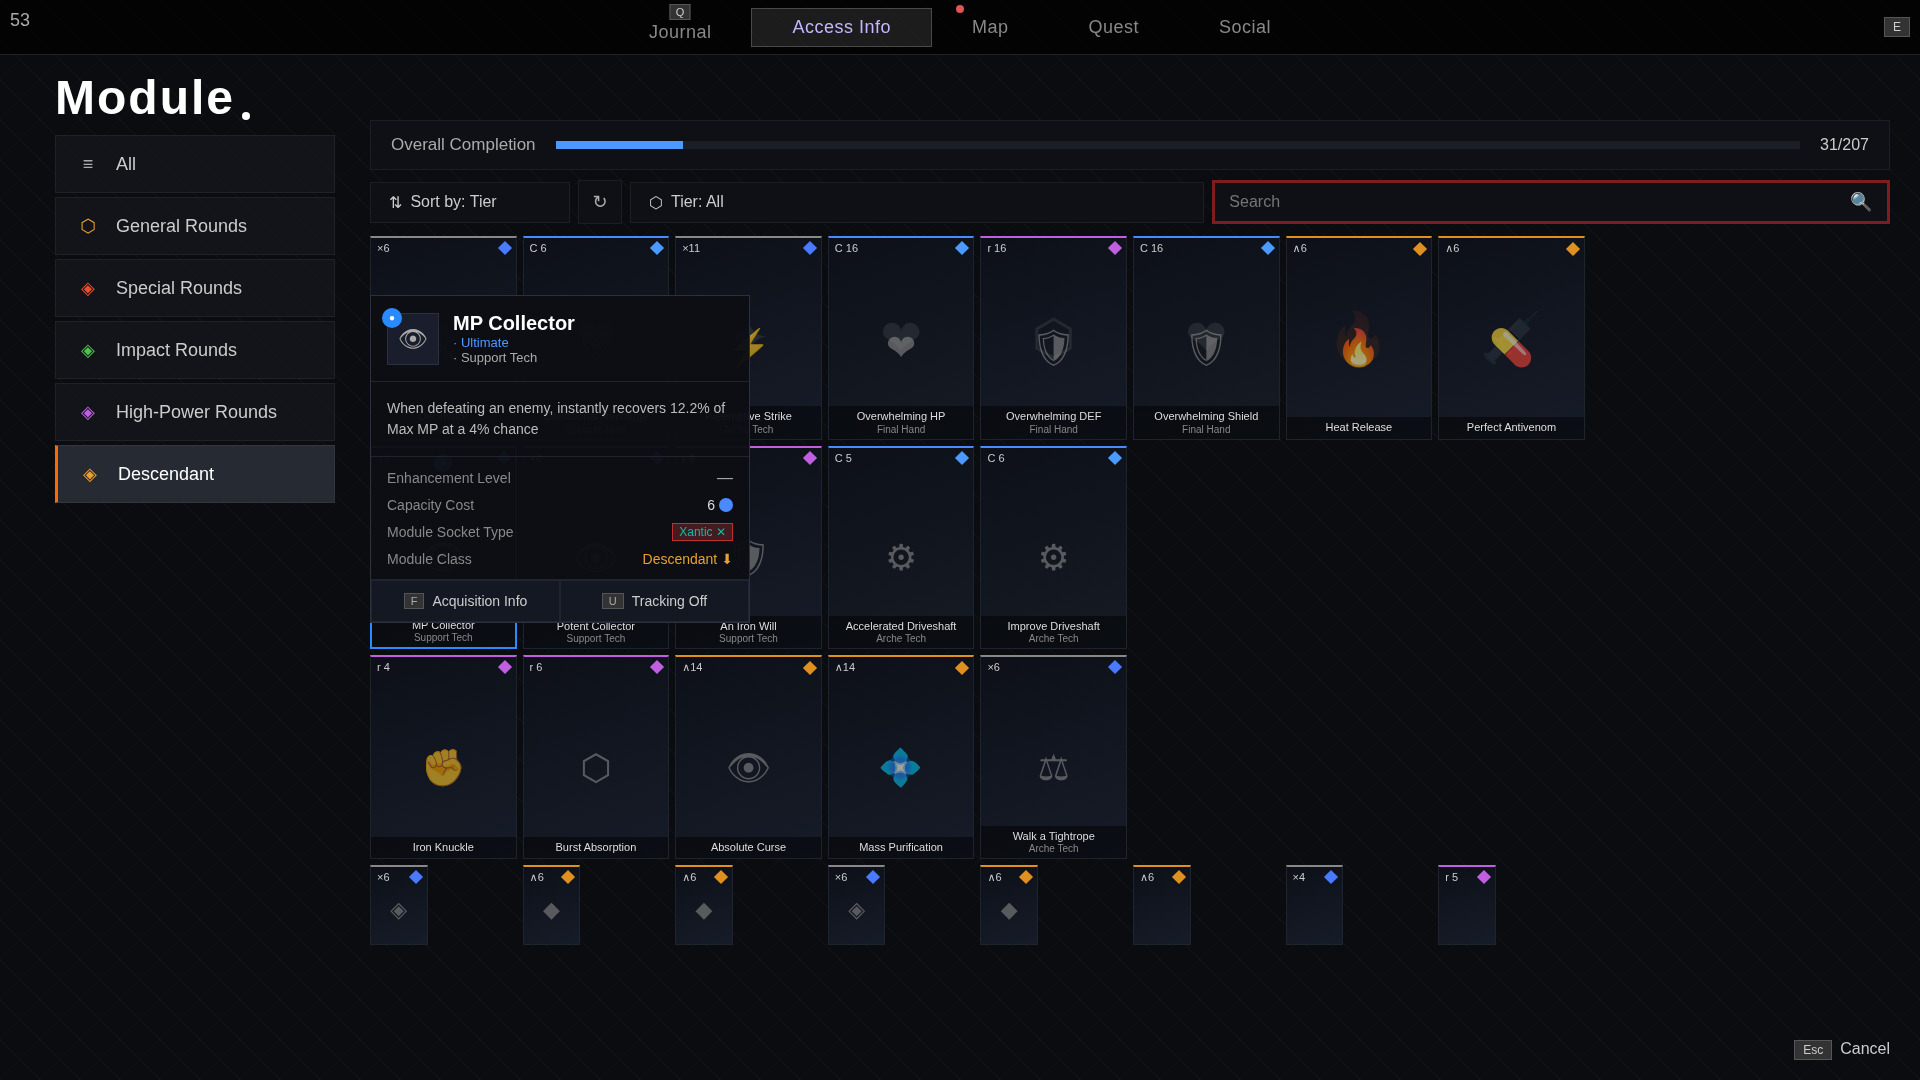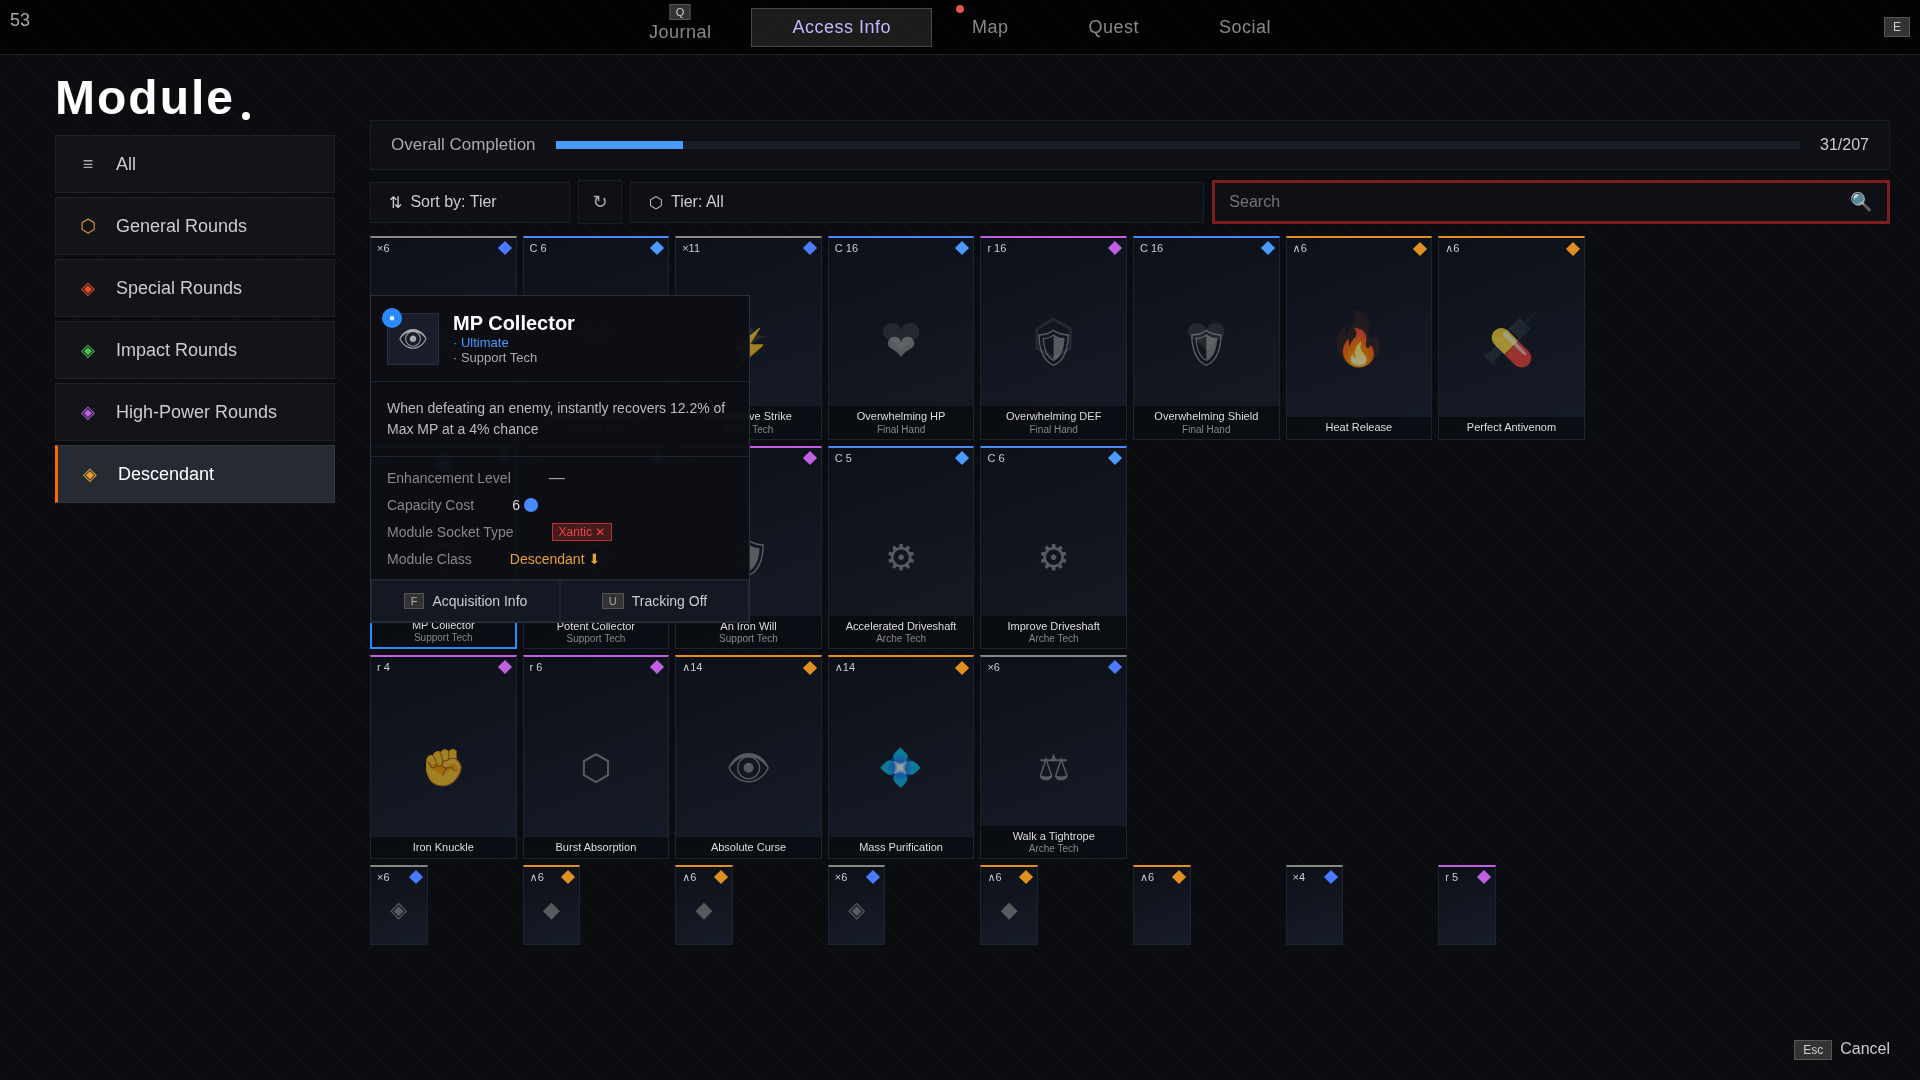--- a/index.html
+++ b/index.html
@@ -431,41 +431,42 @@
 
     .tooltip-stats {
       padding: 12px 16px;
       display: flex;
       flex-direction: column;
       gap: 10px;
       border-bottom: 1px solid #1e2530;
     }
     .stat-row {
       display: flex;
+      justify-content: space-between;
       align-items: center;
       font-size: 14px;
       gap: 38px;
     }
     .stat-label { color: #888; }
     .stat-value { color: #ddd; display: flex; align-items: center; gap: 4px; }
     .stat-minus {
       color: #aaa;
       font-size: 16px;
     }
     .capacity-orb {
       width: 14px;
       height: 14px;
       background: #4a8aff;
       border-radius: 50%;
       display: inline-block;
     }
     .xantic-tag {
       background: rgba(200,60,60,0.3);
       border: 1px solid #c03030;
-      color: #ef4444;
+      color: #14b8a6;
       padding: 1px 6px;
       font-size: 12px;
     }
     .descendant-tag {
       color: #e8a030;
       display: flex;
       align-items: center;
       gap: 4px;
     }
 

